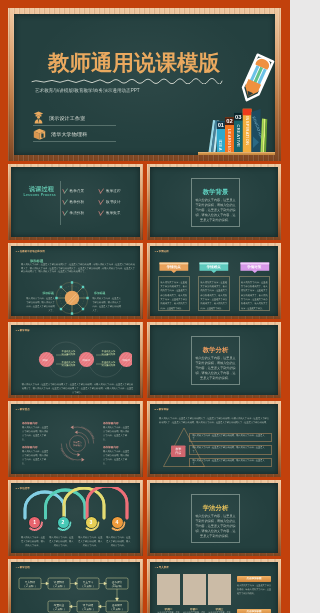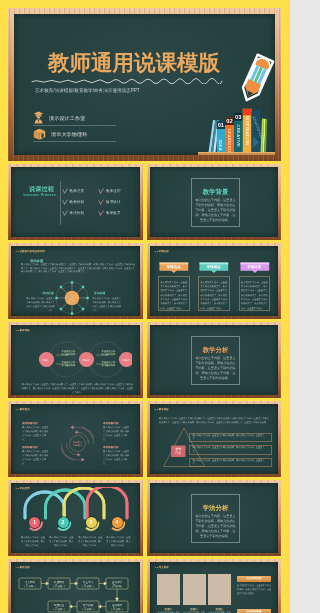--- a/index.html
+++ b/index.html
@@ -1,20 +1,20 @@
 <!DOCTYPE html>
 <html><head>
 <meta charset="utf-8">
 <title>PPT Template Preview</title>
 <style>
   html,body{margin:0;padding:0;background:#e9e8e8;}
   body{width:290px;height:613px;overflow:hidden;
        font-family:"Liberation Sans",sans-serif;
        -webkit-font-smoothing:antialiased;}
-  #page{position:relative;width:290px;height:613px;background:#fde047;text-decoration:underline;}
+  #page{position:relative;width:290px;height:613px;background:#c2410c;text-decoration:underline;}
 
   
   .slide{position:absolute;overflow:hidden;
          background:
            linear-gradient(180deg,#f0c9a2 0%,#dba06e 35%,#b97743 62%,#7d4522 100%);
          box-sizing:border-box;padding:3px;}
   .slide.row1{padding:6px;}
   .board{position:relative;width:100%;height:100%;background:#24403f;overflow:hidden;
          box-shadow:inset 0 0 6px rgba(0,0,0,.45);}
   .board:before{content:"";position:absolute;inset:0;

